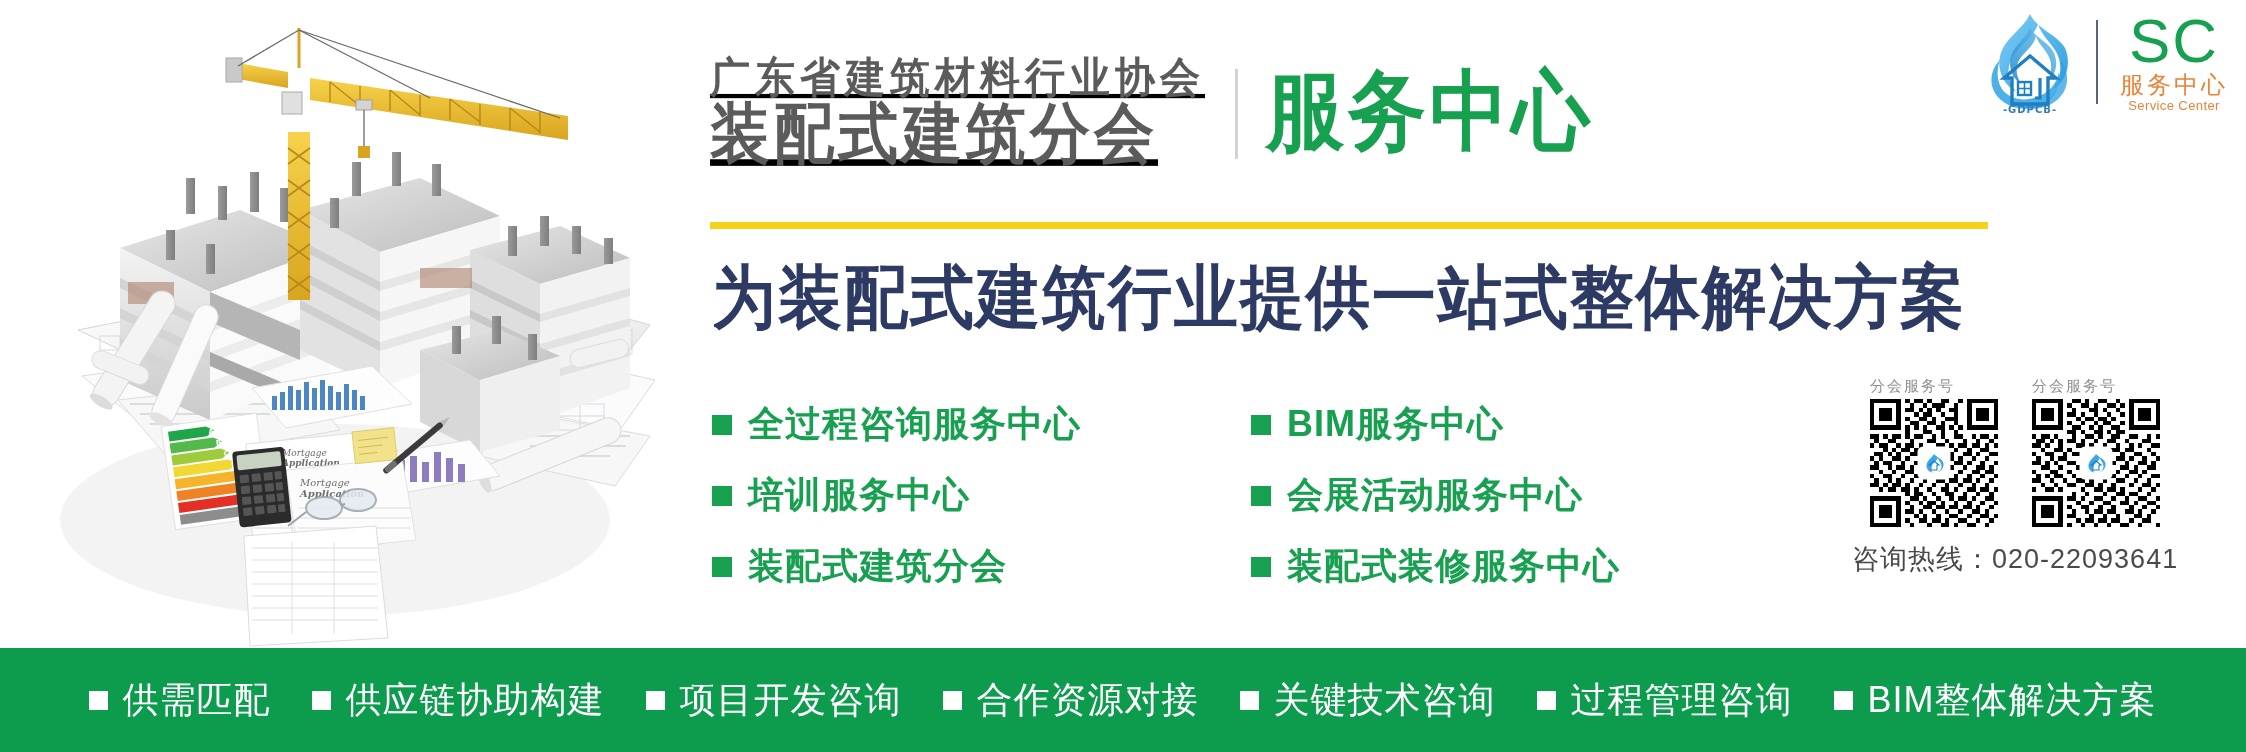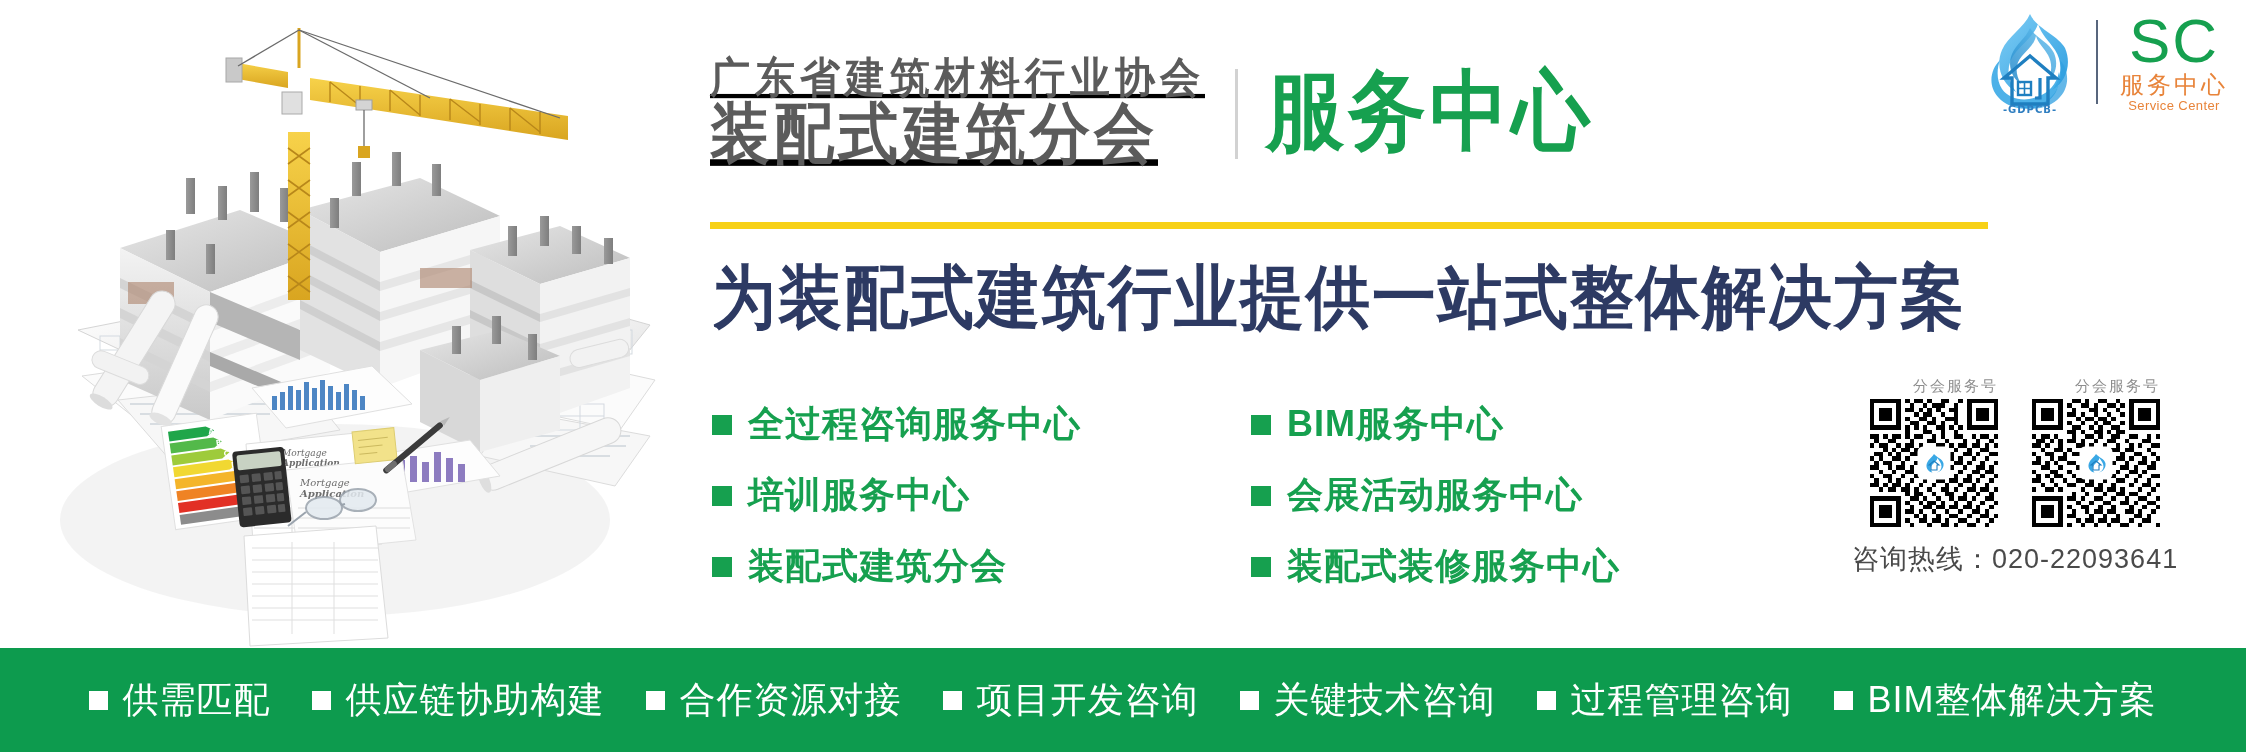--- a/index.html
+++ b/index.html
@@ -102,21 +102,21 @@
     font-size:13px; color:#e8843a; letter-spacing:.4px;
     margin-top:2px; line-height:1;
   }
 
   
   #qr-area {
     position:absolute; left:1852px; top:378px;
     display:flex; flex-direction:column; align-items:center;
   }
   .qr-row { display:flex; gap:34px; }
-  .qr-cell { display:flex; flex-direction:column; align-items:flex-end; }
+  .qr-cell { display:flex; flex-direction:column; align-items:flex-start; }
   .qr-caption {
     font-size:15px; color:#8d8d8d; letter-spacing:2px;
     margin-bottom:6px; line-height:1;
   }
   .qr-img {
     width:128px; height:128px; position:relative;
     background:#fff;
   }
   .qr-img svg { display:block; }
   .qr-logo-overlay {
@@ -1013,25 +1013,25 @@
     <div class="footer-item">
       <span class="footer-sq"></span>
       <span>供需匹配</span>
     </div>
     <div class="footer-item">
       <span class="footer-sq"></span>
       <span>供应链协助构建</span>
     </div>
     <div class="footer-item">
       <span class="footer-sq"></span>
-      <span>合作资源对接</span>
+      <span>项目开发咨询</span>
     </div>
     <div class="footer-item">
       <span class="footer-sq"></span>
-      <span>项目开发咨询</span>
+      <span>合作资源对接</span>
     </div>
     <div class="footer-item">
       <span class="footer-sq"></span>
       <span>关键技术咨询</span>
     </div>
     <div class="footer-item">
       <span class="footer-sq"></span>
       <span>过程管理咨询</span>
     </div>
     <div class="footer-item">

